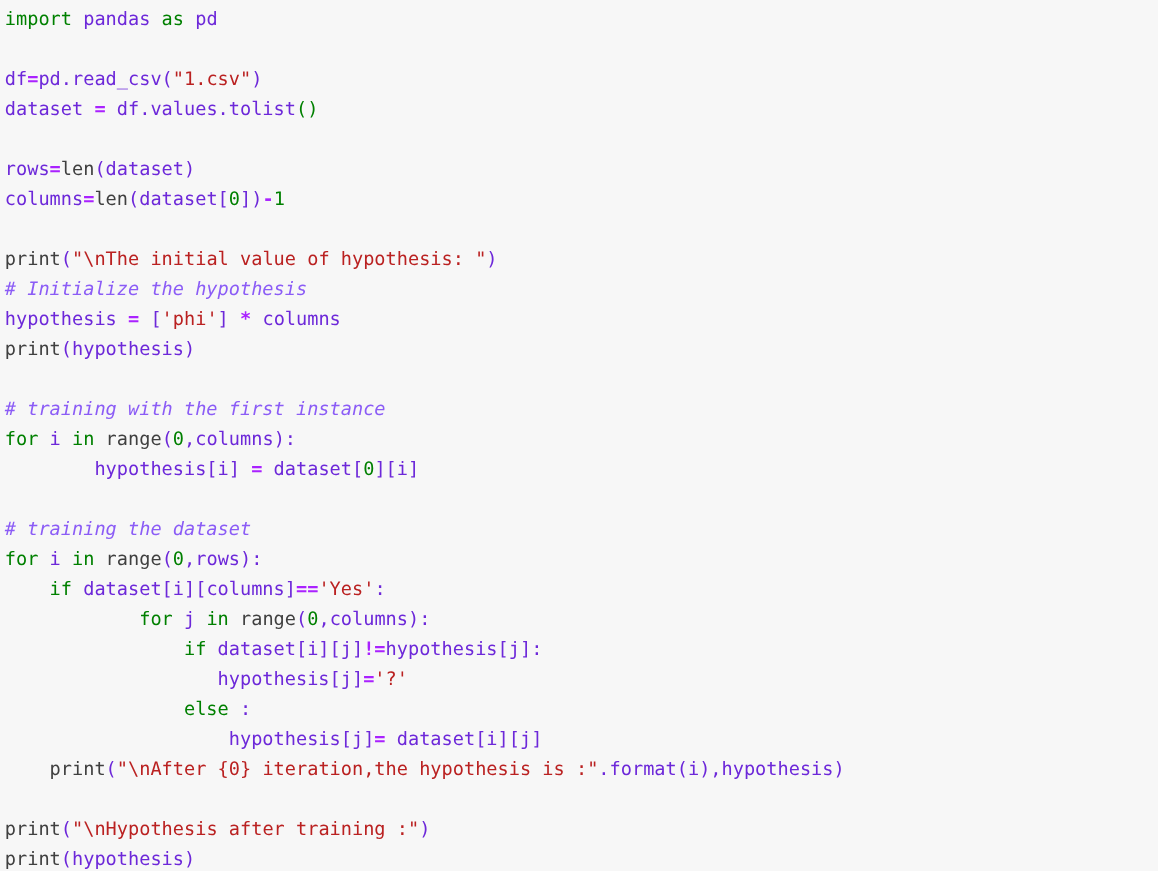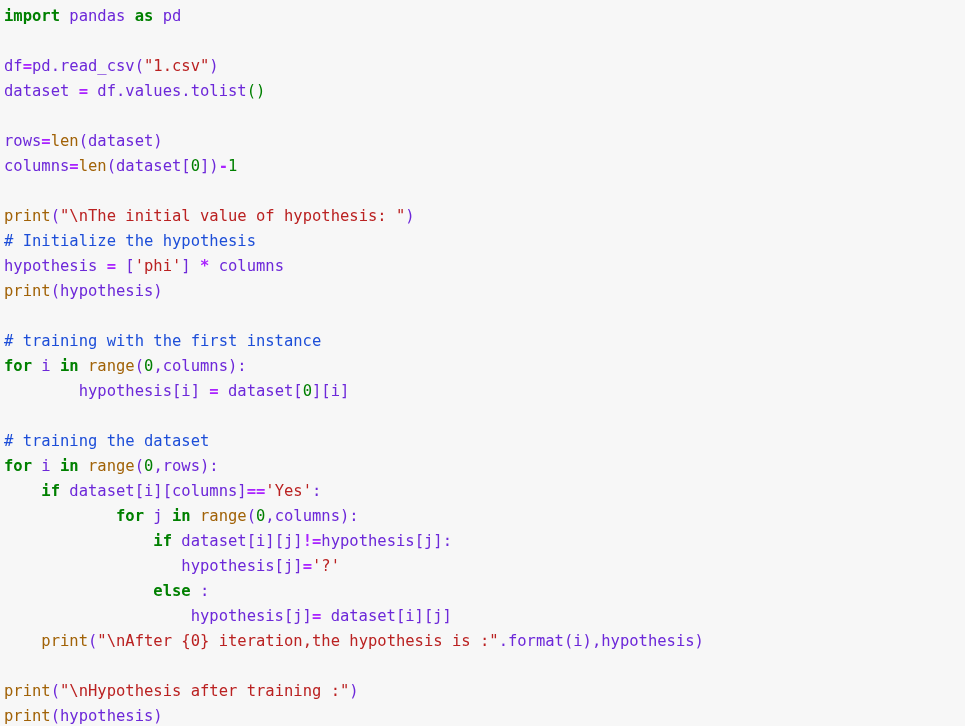--- a/index.html
+++ b/index.html
@@ -19,24 +19,24 @@
     line-height: 25px;
     letter-spacing: 0px;
     white-space: pre;
     color: #000000;
     -webkit-font-smoothing: antialiased;
   }
   .ln { display: block; min-height: 25px; }
   .tok { white-space: pre; }
 
   
-  .kw   { color: #008000; font-weight: bold; }   
-  .bi   { color: #a16207; }                      
+  .kw   { color: #008000; font-weight: normal; }   
+  .bi   { color: #404040; }                      
   .str  { color: #BA2121; }                      
-  .com  { color: #1d4ed8; }  
+  .com  { color: #8b5cf6; font-style: italic; }  
   .op   { color: #AA22FF; font-weight: bold; }   
   .num  { color: #008000; }                      
   .pl   { color: #6d28d9; }                      
   .par  { color: #008000; }                      
 </style>
 </head>
 <body>
 
 <div id="code-block"><span class="ln"><span class="tok kw">import</span><span class="tok pl"> pandas </span><span class="tok kw">as</span><span class="tok pl"> pd</span></span><span class="ln">​</span><span class="ln"><span class="tok pl">df</span><span class="tok op">=</span><span class="tok pl">pd.read_csv(</span><span class="tok str">"1.csv"</span><span class="tok pl">)</span></span><span class="ln"><span class="tok pl">dataset </span><span class="tok op">=</span><span class="tok pl"> df.values.tolist</span><span class="tok par">()</span></span><span class="ln">​</span><span class="ln"><span class="tok pl">rows</span><span class="tok op">=</span><span class="tok bi">len</span><span class="tok pl">(dataset)</span></span><span class="ln"><span class="tok pl">columns</span><span class="tok op">=</span><span class="tok bi">len</span><span class="tok pl">(dataset[</span><span class="tok num">0</span><span class="tok pl">])</span><span class="tok op">-</span><span class="tok num">1</span></span><span class="ln">​</span><span class="ln"><span class="tok bi">print</span><span class="tok pl">(</span><span class="tok str">"\nThe initial value of hypothesis: "</span><span class="tok pl">)</span></span><span class="ln"><span class="tok com"># Initialize the hypothesis</span></span><span class="ln"><span class="tok pl">hypothesis </span><span class="tok op">=</span><span class="tok pl"> [</span><span class="tok str">'phi'</span><span class="tok pl">] </span><span class="tok op">*</span><span class="tok pl"> columns</span></span><span class="ln"><span class="tok bi">print</span><span class="tok pl">(hypothesis)</span></span><span class="ln">​</span><span class="ln"><span class="tok com"># training with the first instance</span></span><span class="ln"><span class="tok kw">for</span><span class="tok pl"> i </span><span class="tok kw">in</span><span class="tok pl"> </span><span class="tok bi">range</span><span class="tok pl">(</span><span class="tok num">0</span><span class="tok pl">,columns):</span></span><span class="ln"><span class="tok pl">        hypothesis[i] </span><span class="tok op">=</span><span class="tok pl"> dataset[</span><span class="tok num">0</span><span class="tok pl">][i]</span></span><span class="ln">​</span><span class="ln"><span class="tok com"># training the dataset</span></span><span class="ln"><span class="tok kw">for</span><span class="tok pl"> i </span><span class="tok kw">in</span><span class="tok pl"> </span><span class="tok bi">range</span><span class="tok pl">(</span><span class="tok num">0</span><span class="tok pl">,rows):</span></span><span class="ln"><span class="tok pl">    </span><span class="tok kw">if</span><span class="tok pl"> dataset[i][columns]</span><span class="tok op">==</span><span class="tok str">'Yes'</span><span class="tok pl">:</span></span><span class="ln"><span class="tok pl">            </span><span class="tok kw">for</span><span class="tok pl"> j </span><span class="tok kw">in</span><span class="tok pl"> </span><span class="tok bi">range</span><span class="tok pl">(</span><span class="tok num">0</span><span class="tok pl">,columns):</span></span><span class="ln"><span class="tok pl">                </span><span class="tok kw">if</span><span class="tok pl"> dataset[i][j]</span><span class="tok op">!=</span><span class="tok pl">hypothesis[j]:</span></span><span class="ln"><span class="tok pl">                   hypothesis[j]</span><span class="tok op">=</span><span class="tok str">'?'</span></span><span class="ln"><span class="tok pl">                </span><span class="tok kw">else</span><span class="tok pl"> :</span></span><span class="ln"><span class="tok pl">                    hypothesis[j]</span><span class="tok op">=</span><span class="tok pl"> dataset[i][j]</span></span><span class="ln"><span class="tok pl">    </span><span class="tok bi">print</span><span class="tok pl">(</span><span class="tok str">"\nAfter {0} iteration,the hypothesis is :"</span><span class="tok pl">.format(i),hypothesis)</span></span><span class="ln">​</span><span class="ln"><span class="tok bi">print</span><span class="tok pl">(</span><span class="tok str">"\nHypothesis after training :"</span><span class="tok pl">)</span></span><span class="ln"><span class="tok bi">print</span><span class="tok pl">(hypothesis)</span></span></div>
 

